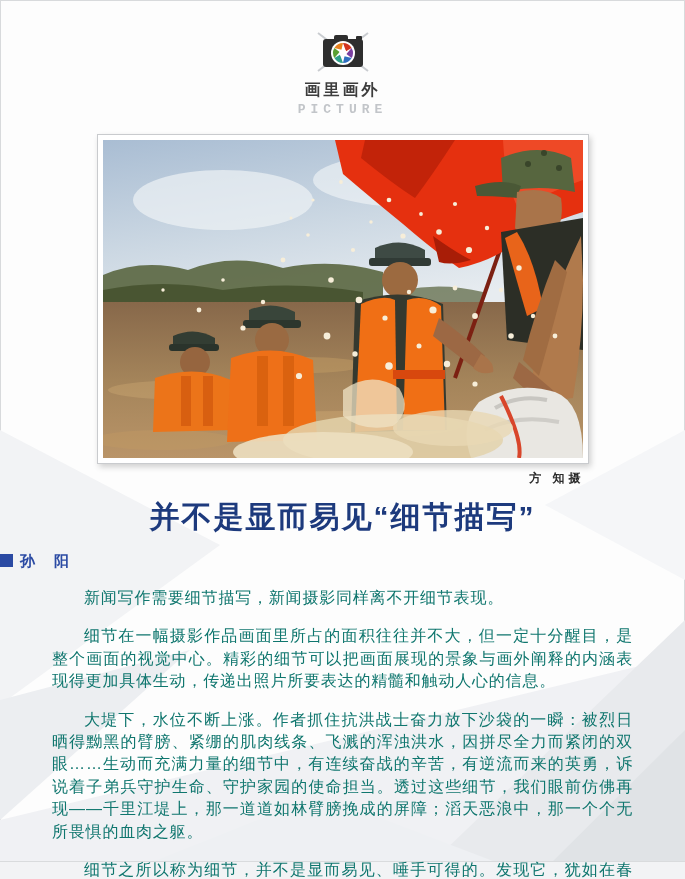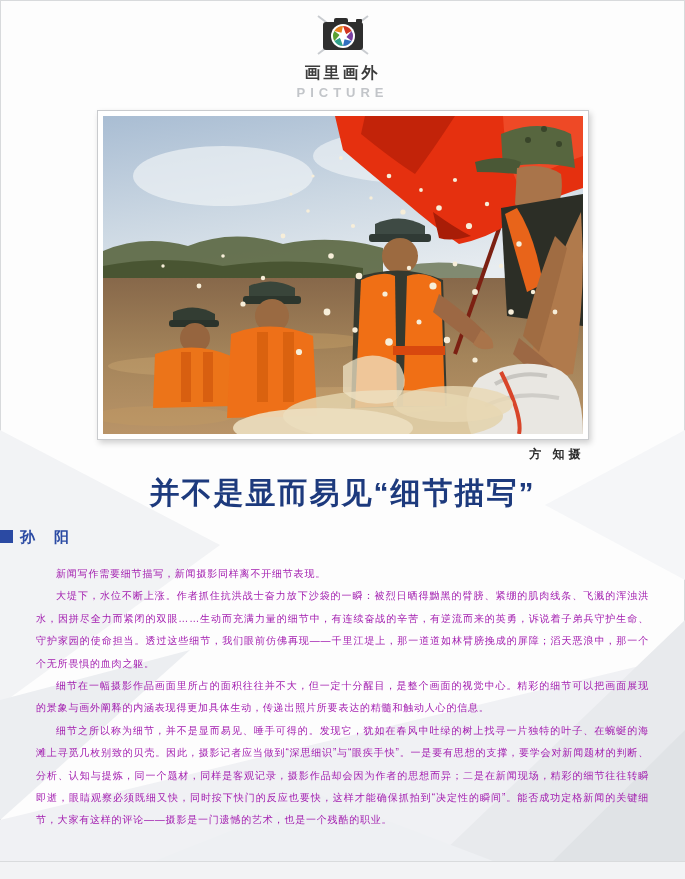--- a/index.html
+++ b/index.html
@@ -6,23 +6,23 @@
   body{font-family:"Liberation Sans","DejaVu Sans",sans-serif;}
   .page{
     position:relative;width:685px;height:879px;margin:0 auto;
     background:#fdfdfd;overflow:hidden;
     box-shadow:inset 0 0 0 1px #d8dadc;
   }
   .bg-decor{position:absolute;left:0;top:0;z-index:0;pointer-events:none;}
   .content{position:relative;z-index:1;}
 
   
-  .logo{width:120px;margin:0 auto;padding-top:14px;text-align:center;}
+  .logo{width:120px;margin:17px auto;padding-top:14px;text-align:center;}
   .logo-cn{font-size:16px;font-weight:bold;color:#3d3d3d;letter-spacing:3px;margin-top:3px;}
-  .logo-en{font-family:Liberation Sans, sans-serif;font-size:13px;font-weight:bold;
+  .logo-en{font-family:Liberation Mono, monospace;font-size:13px;font-weight:bold;
            color:#c2c5c9;letter-spacing:5px;margin-top:1px;}
 
   
   .photo-wrap{width:492px;margin:10px auto 0 auto;}
   .photo-frame{
     background:#fff;border:1px solid #c9cbce;padding:5px;
     box-shadow:2px 3px 6px rgba(0,0,0,0.18);
   }
   .photo-frame svg{display:block;}
   .photo-credit{
@@ -38,21 +38,21 @@
   .author{
     font-size:15px;font-weight:bold;color:#2b4aa3;
     margin-top:14px;letter-spacing:2px;
   }
   .author .sq{display:inline-block;width:13px;height:13px;background:#2b4aa3;
     vertical-align:-1px;margin-right:7px;}
 
   
   .body-text{margin:16px 36px 0 36px;}
   .body-text p{
-    margin:0;font-size:10px;line-height:22.4px;color:#a21caf;
+    margin:16px;font-size:16px;line-height:22.4px;color:#0f766e;
     text-align:justify;text-indent:2em;letter-spacing:0.8px;
   }
 </style>
 </head>
 <body>
 
 <div class="page">
 
   <svg class="bg-decor" width="685" height="879">
     <polygon points="0,430 220,545 0,705" fill="#f2f3f5"></polygon>
@@ -238,19 +238,19 @@
     </div>
 
     <h1 class="title">并不是显而易见“细节描写”</h1>
 
     <div class="author">
       <span class="sq"></span><span>孙　阳</span>
     </div>
 
     <div class="body-text">
       <p>新闻写作需要细节描写，新闻摄影同样离不开细节表现。</p>
+      <p>细节在一幅摄影作品画面里所占的面积往往并不大，但一定十分醒目，是整个画面的视觉中心。精彩的细节可以把画面展现的景象与画外阐释的内涵表现得更加具体生动，传递出照片所要表达的精髓和触动人心的信息。</p>
       <p>大堤下，水位不断上涨。作者抓住抗洪战士奋力放下沙袋的一瞬：被烈日晒得黝黑的臂膀、紧绷的肌肉线条、飞溅的浑浊洪水，因拼尽全力而紧闭的双眼……生动而充满力量的细节中，有连续奋战的辛苦，有逆流而来的英勇，诉说着子弟兵守护生命、守护家园的使命担当。透过这些细节，我们眼前仿佛再现——千里江堤上，那一道道如林臂膀挽成的屏障；滔天恶浪中，那一个个无所畏惧的血肉之躯。</p>
-      <p>细节在一幅摄影作品画面里所占的面积往往并不大，但一定十分醒目，是整个画面的视觉中心。精彩的细节可以把画面展现的景象与画外阐释的内涵表现得更加具体生动，传递出照片所要表达的精髓和触动人心的信息。</p>
       <p>细节之所以称为细节，并不是显而易见、唾手可得的。发现它，犹如在春风中吐绿的树上找寻一片独特的叶子、在蜿蜒的海滩上寻觅几枚别致的贝壳。因此，摄影记者应当做到“深思细识”与“眼疾手快”。一是要有思想的支撑，要学会对新闻题材的判断、分析、认知与提炼，同一个题材，同样是客观记录，摄影作品却会因为作者的思想而异；二是在新闻现场，精彩的细节往往转瞬即逝，眼睛观察必须既细又快，同时按下快门的反应也要快，这样才能确保抓拍到“决定性的瞬间”。能否成功定格新闻的关键细节，大家有这样的评论——摄影是一门遗憾的艺术，也是一个残酷的职业。</p>
     </div>
 
   </div>
 </div>
 
 </body></html>

